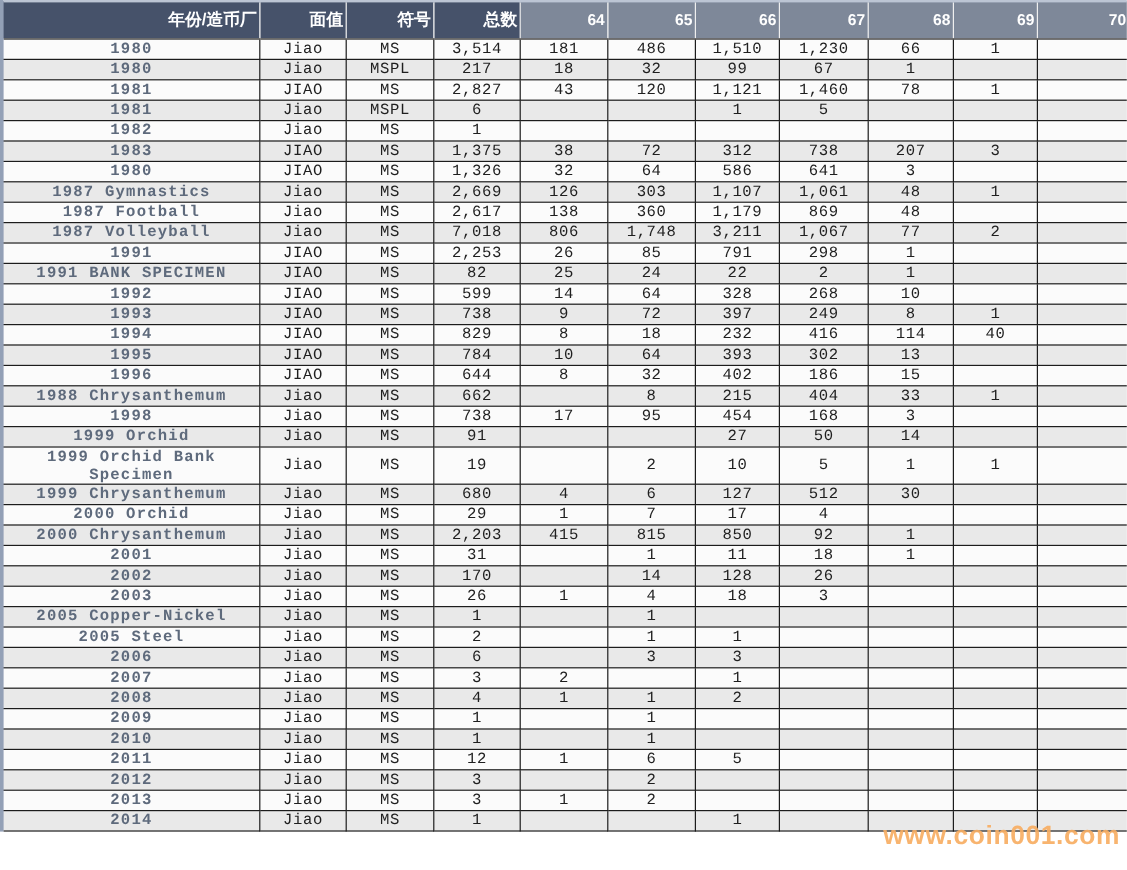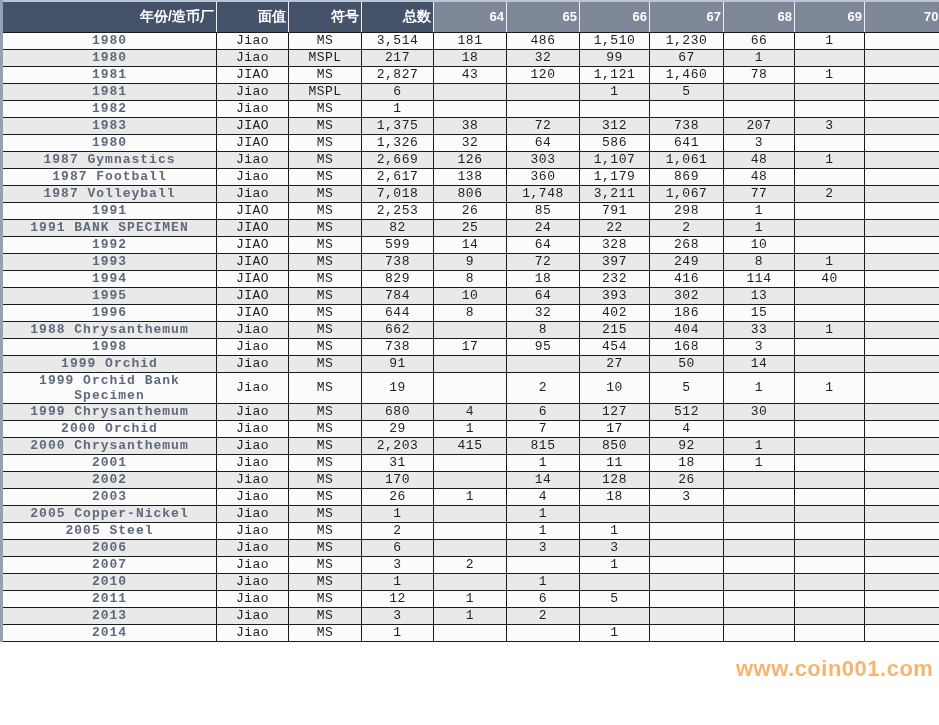--- a/index.html
+++ b/index.html
@@ -38,21 +38,21 @@
     border:1px solid var(--border-dark);
     text-align:center;vertical-align:middle;
     font-size:13px;letter-spacing:0.5px;color:var(--data-text);
   }
   tbody tr:nth-child(odd){background:var(--row-light);}
   tbody tr:nth-child(even){background:var(--row-dark);}
   tbody td.year{
     color:var(--year-text);font-weight:bold;letter-spacing:1px;
   }
   .watermark{
-    position:absolute;left:736px;top:656px;
+    position:absolute;left:736px;top:683px;
     font-family:"Liberation Sans","DejaVu Sans",sans-serif;
     font-weight:bold;font-size:22px;letter-spacing:0.5px;
     color:var(--watermark-orange);opacity:0.92;
     pointer-events:none;white-space:nowrap;
   }
 </style>
 </head>
 <body>
 
 <div>
@@ -483,40 +483,79 @@
           <td>3</td>
           <td>2</td>
           <td></td>
           <td>1</td>
           <td></td>
           <td></td>
           <td></td>
           <td></td>
         </tr>
         <tr>
+          <td class="year">2008</td>
+          <td>Jiao</td>
+          <td>MS</td>
+          <td>4</td>
+          <td>1</td>
+          <td>1</td>
+          <td>2</td>
+          <td></td>
+          <td></td>
+          <td></td>
+          <td></td>
+        </tr>
+        <tr>
+          <td class="year">2009</td>
+          <td>Jiao</td>
+          <td>MS</td>
+          <td>1</td>
+          <td></td>
+          <td>1</td>
+          <td></td>
+          <td></td>
+          <td></td>
+          <td></td>
+          <td></td>
+        </tr>
+        <tr>
           <td class="year">2010</td>
           <td>Jiao</td>
           <td>MS</td>
           <td>1</td>
           <td></td>
           <td>1</td>
           <td></td>
           <td></td>
           <td></td>
           <td></td>
           <td></td>
         </tr>
         <tr>
           <td class="year">2011</td>
           <td>Jiao</td>
           <td>MS</td>
           <td>12</td>
           <td>1</td>
           <td>6</td>
           <td>5</td>
+          <td></td>
+          <td></td>
+          <td></td>
+          <td></td>
+        </tr>
+        <tr>
+          <td class="year">2012</td>
+          <td>Jiao</td>
+          <td>MS</td>
+          <td>3</td>
+          <td></td>
+          <td>2</td>
+          <td></td>
           <td></td>
           <td></td>
           <td></td>
           <td></td>
         </tr>
         <tr>
           <td class="year">2013</td>
           <td>Jiao</td>
           <td>MS</td>
           <td>3</td>

